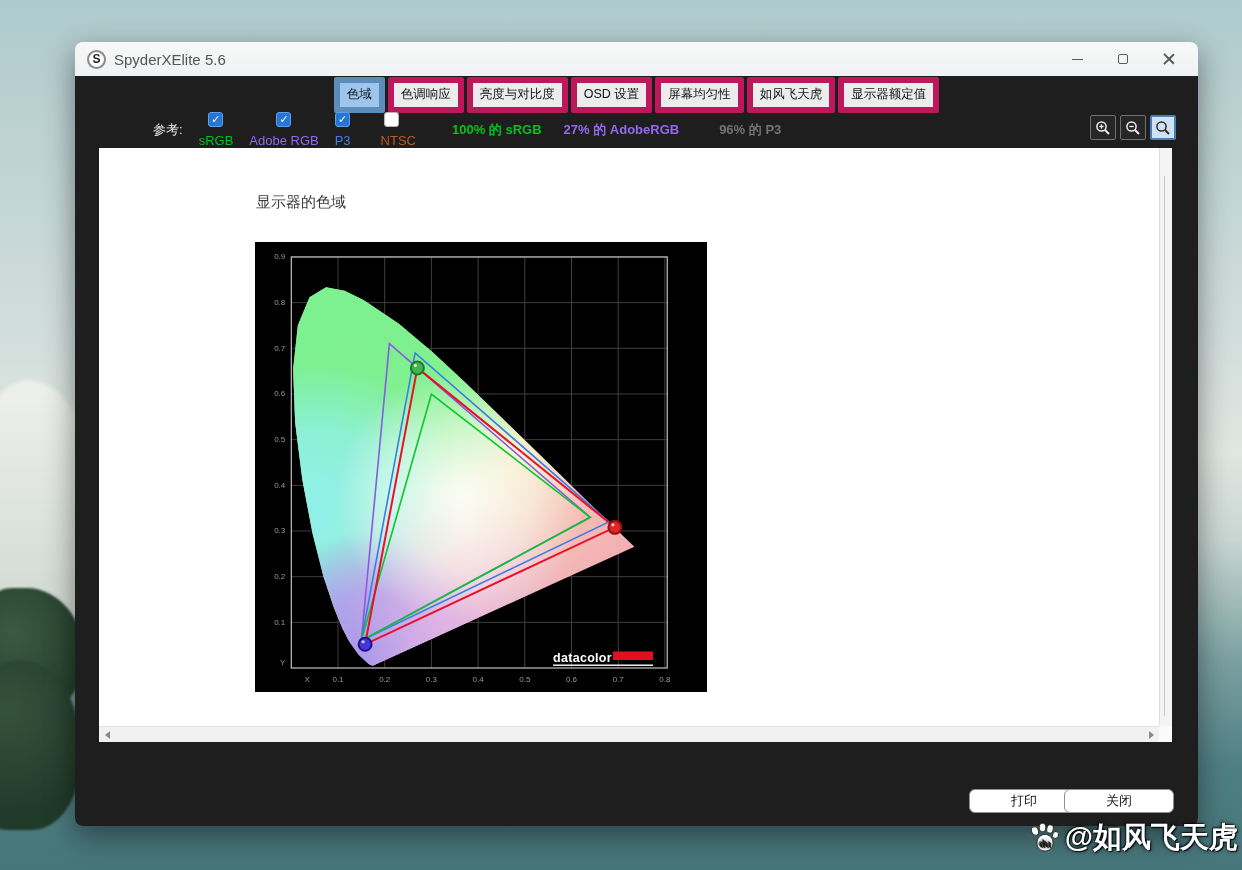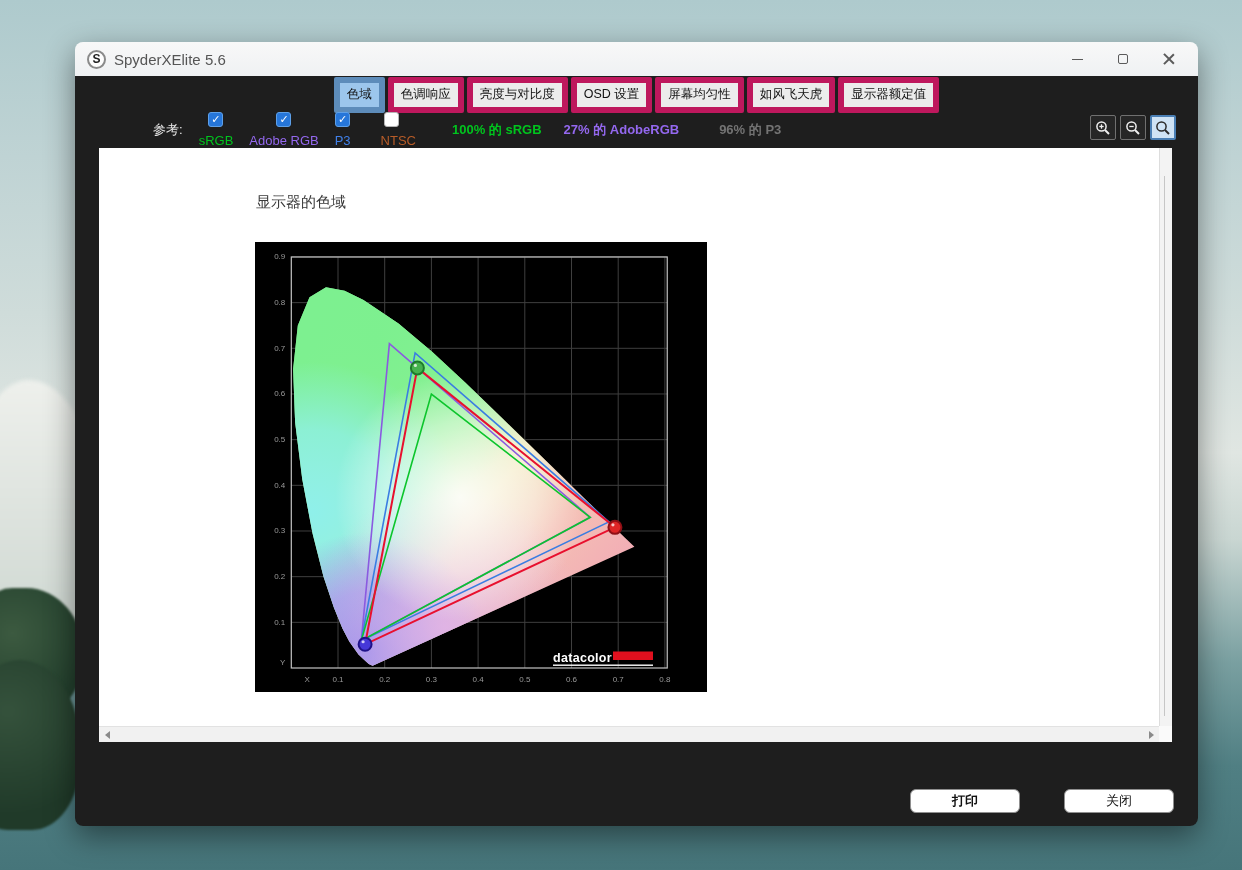--- a/index.html
+++ b/index.html
@@ -56,21 +56,21 @@
   #vscroll::after{content:"";position:absolute;left:4px;top:28px;bottom:10px;width:1px;background:#c6c6c6;}
   #hscroll{position:absolute;left:0;bottom:0;right:13px;height:16px;background:#f1f1f1;border-top:1px solid #e2e2e2;display:flex;justify-content:space-between;align-items:center;}
   .scroll-arrow{width:16px;height:16px;display:flex;align-items:center;justify-content:center;}
   .arr-left{width:0;height:0;border-top:4px solid transparent;border-bottom:4px solid transparent;border-right:5px solid #8a8a8a;}
   .arr-right{width:0;height:0;border-top:4px solid transparent;border-bottom:4px solid transparent;border-left:5px solid #8a8a8a;}
   #scroll-corner{position:absolute;right:0;bottom:0;width:13px;height:16px;background:#fafafa;}
 
   
   .footer-btn{position:absolute;top:713px;width:110px;height:24px;background:#fff;border:1px solid #8f8f8f;border-radius:6px;
     font-size:13px;color:#111;display:flex;align-items:center;justify-content:center;}
-  #print-btn{left:835px;font-weight:bold;} #close-btn{left:989px;}
+  #print-btn{left:894px;} #close-btn{left:989px;}
 
   
   #watermark{position:absolute;right:4px;bottom:12px;display:flex;align-items:center;gap:3px;
     color:#fff;font-size:29px;font-weight:bold;
     text-shadow:0 0 4px rgba(0,0,0,.85),1px 1px 1px rgba(0,0,0,.9),-1px -1px 1px rgba(0,0,0,.6);}
   svg text{user-select:none;}
 </style>
 </head>
 <body>
 
@@ -283,13 +283,26 @@
             </div>
         </div>
         <div id="scroll-corner"></div>
       </div>
 
       <div class="footer-btn" id="print-btn">打印</div>
       <div class="footer-btn" id="close-btn">关闭</div>
     </div>
   </div>
 
+  <div id="watermark">
+    <svg width="34" height="32" viewBox="0 0 34 32">
+      <g fill="#ffffff" stroke="#1a1a1a" stroke-width="0.8">
+        <ellipse cx="7" cy="9" rx="3.4" ry="4.4" transform="rotate(-18 7 9)"></ellipse>
+        <ellipse cx="14.5" cy="5.5" rx="3.2" ry="4.2"></ellipse>
+        <ellipse cx="22" cy="7" rx="3.2" ry="4.2" transform="rotate(14 22 7)"></ellipse>
+        <ellipse cx="27.5" cy="13" rx="2.9" ry="3.6" transform="rotate(28 27.5 13)"></ellipse>
+        <path d="M9 21 C9 15.5 13 12.5 17 12.5 C21 12.5 25 15.5 25 21 C25 26 21.5 29 17 29 C12.5 29 9 26 9 21 Z"></path>
+      </g>
+      <text x="17" y="24.5" text-anchor="middle" font-size="9.5" font-weight="bold" fill="#1a1a1a">du</text>
+    </svg>
+    <span>@如风飞天虎</span>
+  </div>
 </div>
 
 </body></html>

